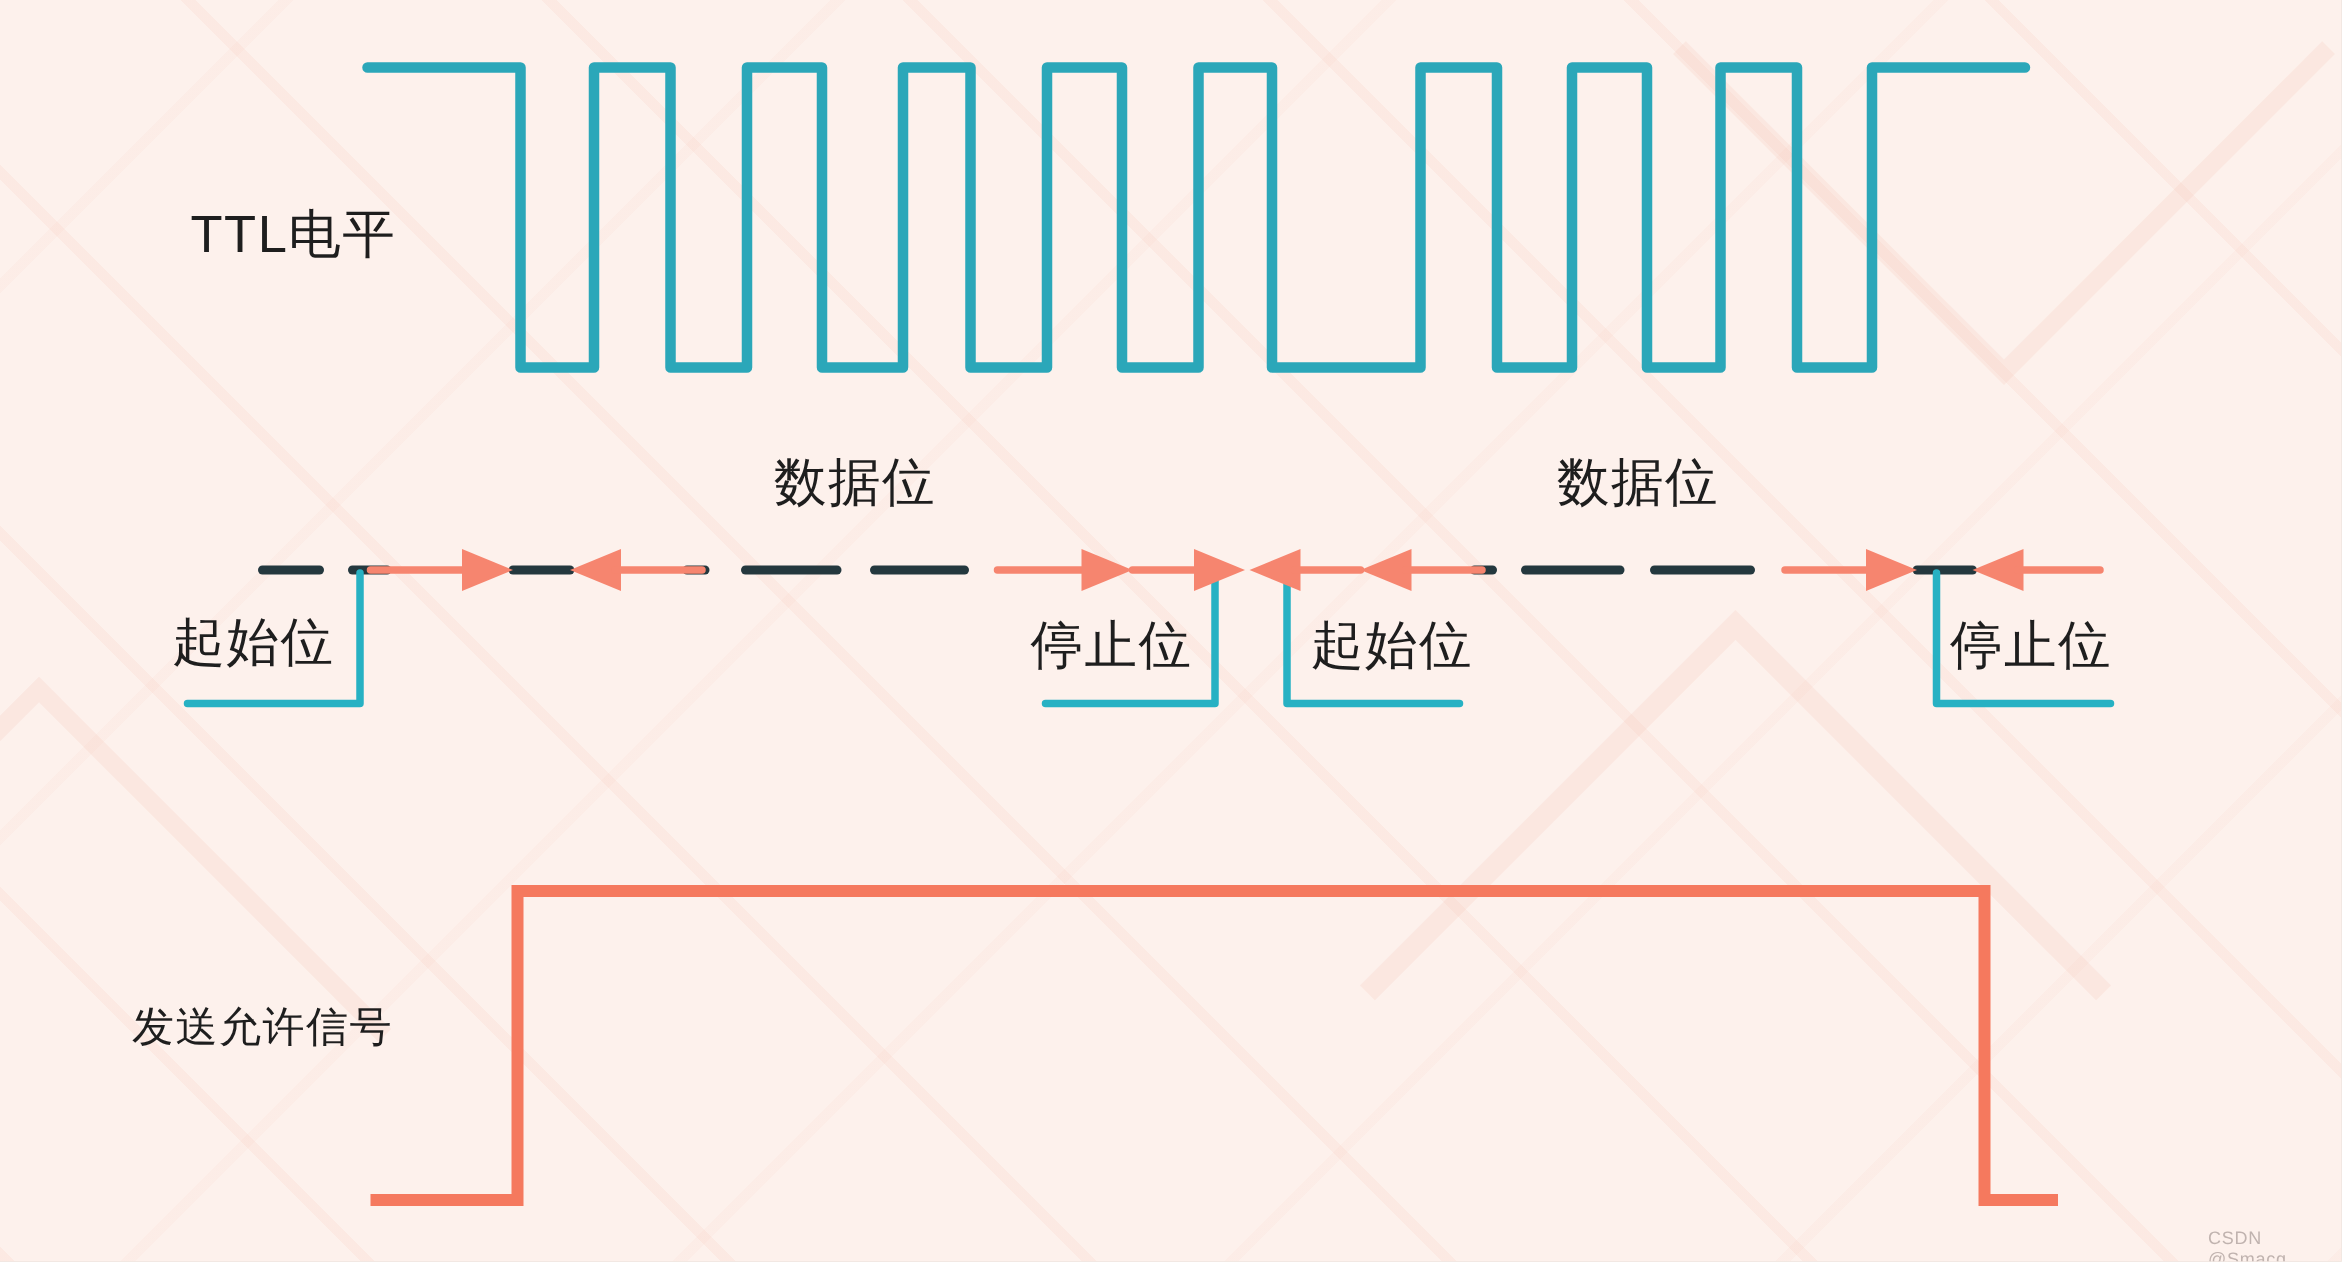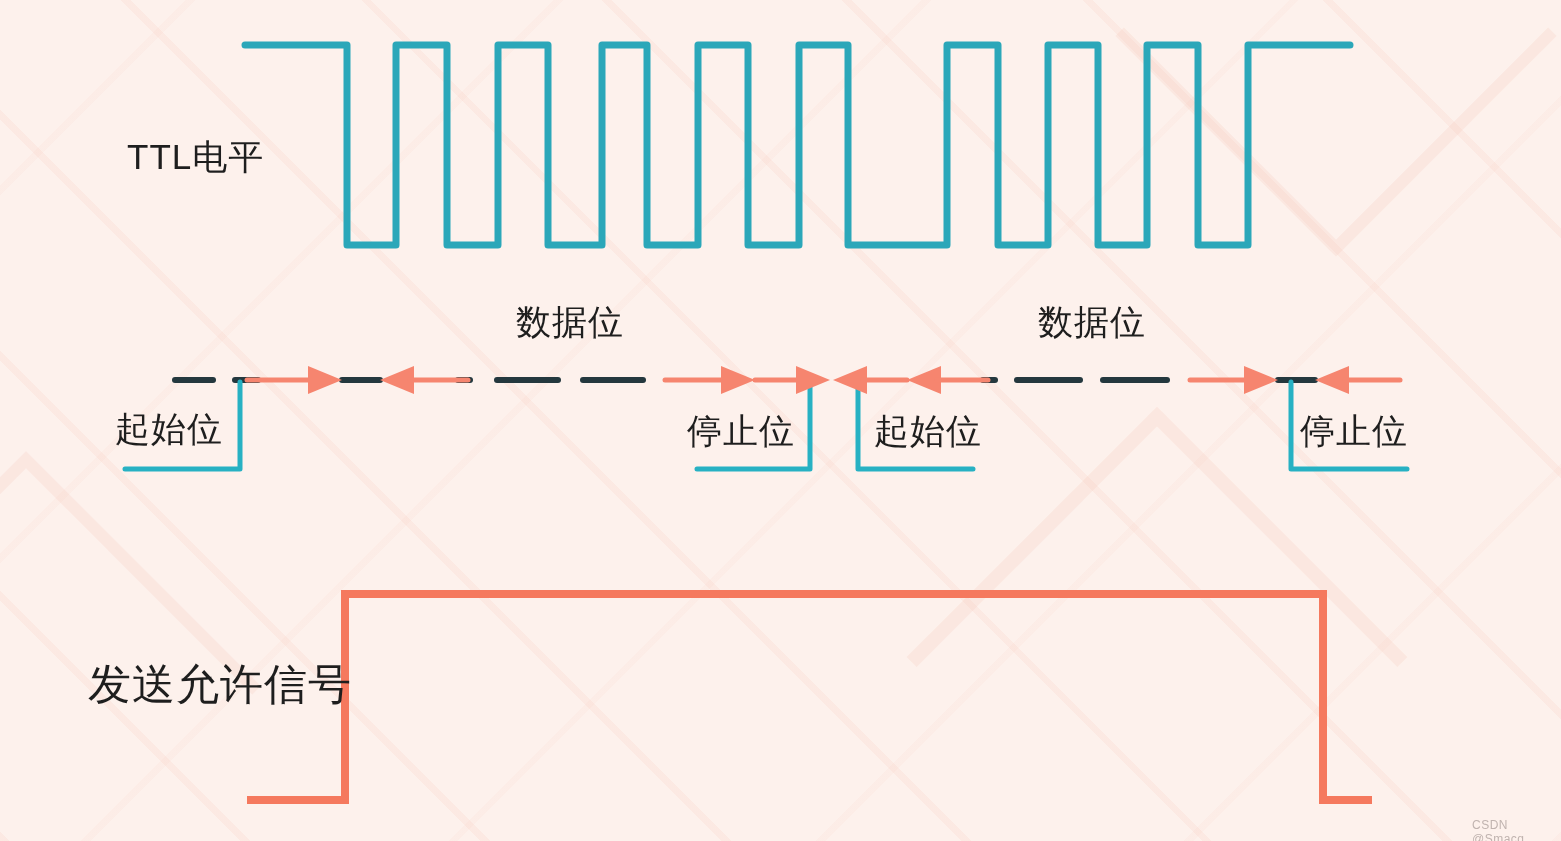--- a/index.html
+++ b/index.html
@@ -42,21 +42,21 @@
     white-space:nowrap;
     line-height:1.1;
   }
   .label.ttl{left:127px;top:138px;}
   .label.data1{left:516px;top:303px;}
   .label.data2{left:1038px;top:303px;}
   .label.start1{left:115px;top:410px;}
   .label.stop1{left:687px;top:412px;}
   .label.start2{left:874px;top:412px;}
   .label.stop2{left:1300px;top:412px;}
-  .label.de{left:88px;top:663px;line-height:43px;font-size:43px;}
+  .label.de{left:88px;top:663px;line-height:43px;font-size:28px;}
   .label.de span{display:block;}
   .watermark{
     position:absolute;left:1472px;top:818px;
     font-size:12px;color:#c0b3af;letter-spacing:0.5px;
   }
 </style>
 </head>
 <body>
 
 <div class="canvas">

